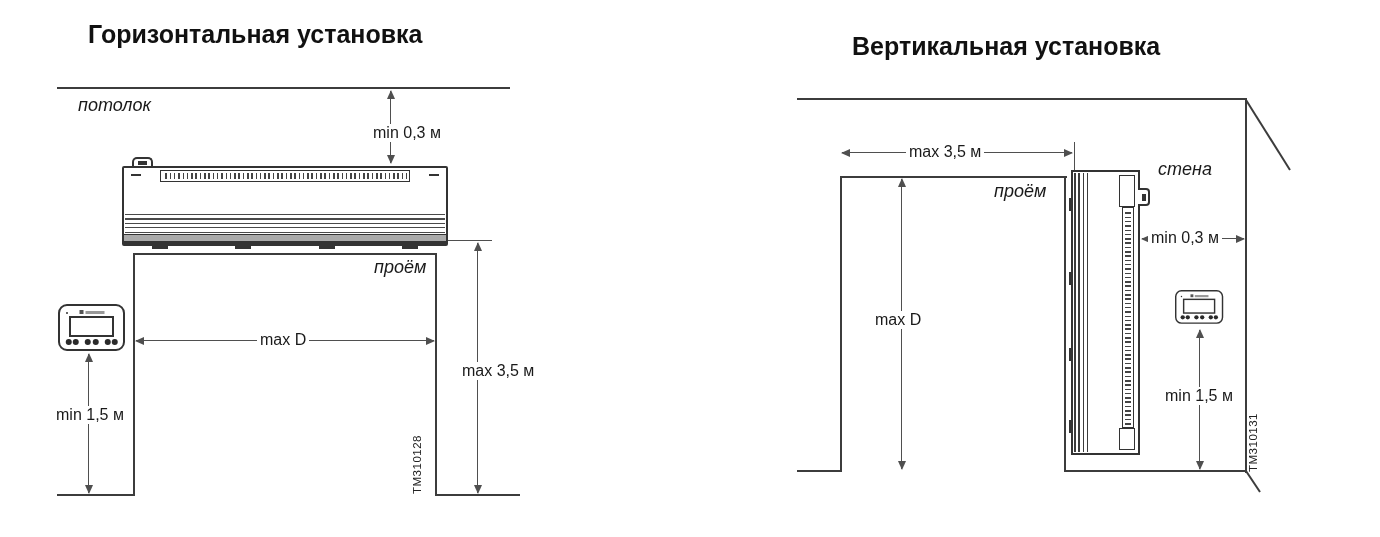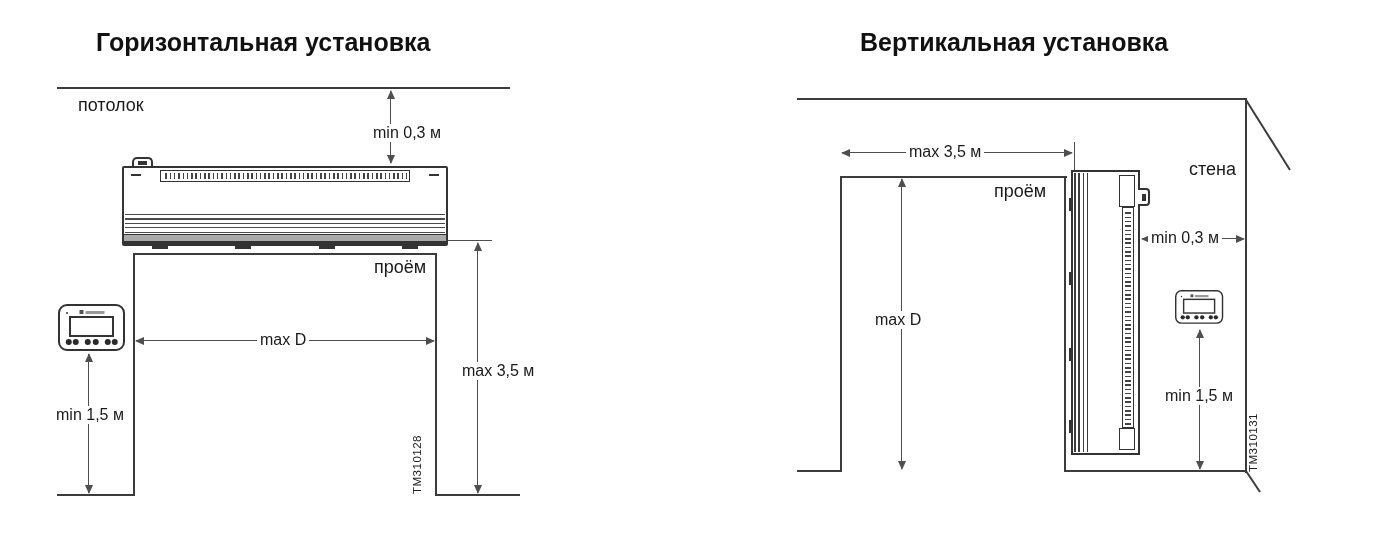--- a/index.html
+++ b/index.html
@@ -17,22 +17,22 @@
     border-left:4px solid transparent;border-right:4px solid transparent;border-bottom:9px solid var(--dim_line,#4f4f4f);}
   .dimv::after{content:"";position:absolute;bottom:-1px;left:-3.5px;width:0;height:0;
     border-left:4px solid transparent;border-right:4px solid transparent;border-top:9px solid var(--dim_line,#4f4f4f);}
   .dimh{position:absolute;height:1px;background:var(--dim_line,#4f4f4f);z-index:3;}
   .dimh::before{content:"";position:absolute;left:-1px;top:-3.5px;width:0;height:0;
     border-top:4px solid transparent;border-bottom:4px solid transparent;border-right:9px solid var(--dim_line,#4f4f4f);}
   .dimh::after{content:"";position:absolute;right:-1px;top:-3.5px;width:0;height:0;
     border-top:4px solid transparent;border-bottom:4px solid transparent;border-left:9px solid var(--dim_line,#4f4f4f);}
   .dimlab{position:absolute;background:var(--background,#fff);color:var(--text,#1a1a1a);
     font-size:16px;font-weight:normal;line-height:1.15;padding:0 3px;white-space:nowrap;z-index:5;}
-  .lab{position:absolute;color:var(--text,#1f1f1f);font-size:18px;line-height:1.1;white-space:nowrap;z-index:5;}
-  .title{position:absolute;margin:8px;font-size:25px;font-weight:bold;color:#111;white-space:nowrap;z-index:5;}
+  .lab{position:absolute;color:var(--text,#1f1f1f);font-size:18px;line-height:1.1;white-space:nowrap;z-index:5;font-style:italic;}
+  .title{position:absolute;margin:0;font-size:25px;font-weight:bold;color:#111;white-space:nowrap;z-index:5;}
   .vtext{position:absolute;writing-mode:vertical-rl;transform:rotate(180deg);
     font-size:11.5px;color:#222;letter-spacing:.5px;z-index:5;white-space:nowrap;}
   .overlay{position:absolute;left:0;top:0;z-index:2;pointer-events:none;}
 
   
   .unit-h{position:absolute;left:122px;top:157px;width:326px;height:89px;z-index:4;}
   .conn-h{position:absolute;left:10px;top:0;width:21px;height:11px;border:2px solid #333;border-bottom:none;
     border-radius:5px 5px 0 0;background:#fff;box-sizing:border-box;}
   .conn-h i{position:absolute;left:4px;top:2px;width:9px;height:4px;background:#333;}
   .body-h{position:absolute;left:0;top:9px;width:326px;height:80px;border:2px solid #333;background:#fff;
@@ -142,25 +142,25 @@
       </div>
     </div>
 
     <div class="dimv" style="left:88px;top:354px;height:139px"></div>
     <div class="dimlab" style="left:53px;top:406px">min 1,5 м</div>
 
     <div class="vtext" style="left:411px;top:434px;height:60px">TM310128</div>
   </section>
 
   <section>
-    <h2 class="title" style="left:852px;top:20px">Вертикальная установка</h2>
+    <h2 class="title" style="left:852px;top:32px">Вертикальная установка</h2>
 
     <div class="ln" style="left:797px;top:98px;width:450px;height:2px"></div>
     <div class="ln" style="left:1245px;top:98px;width:2px;height:375px"></div>
-    <div class="lab" style="left:1189px;top:160px">стена</div>
+    <div class="lab" style="left:1158px;top:160px">стена</div>
 
     <svg class="overlay" width="1380" height="537" viewBox="0 0 1380 537">
       <line x1="1246" y1="100" x2="1290" y2="170" stroke="#3c3c3c" stroke-width="2"></line>
       <line x1="1246" y1="471" x2="1260" y2="492" stroke="#3c3c3c" stroke-width="2"></line>
     </svg>
 
     <div class="dimh" style="left:842px;top:152px;width:230px"></div>
     <div class="dimlab" style="left:906px;top:143px">max 3,5 м</div>
     <div class="ext" style="left:1074px;top:142px;width:1px;height:30px"></div>
 

